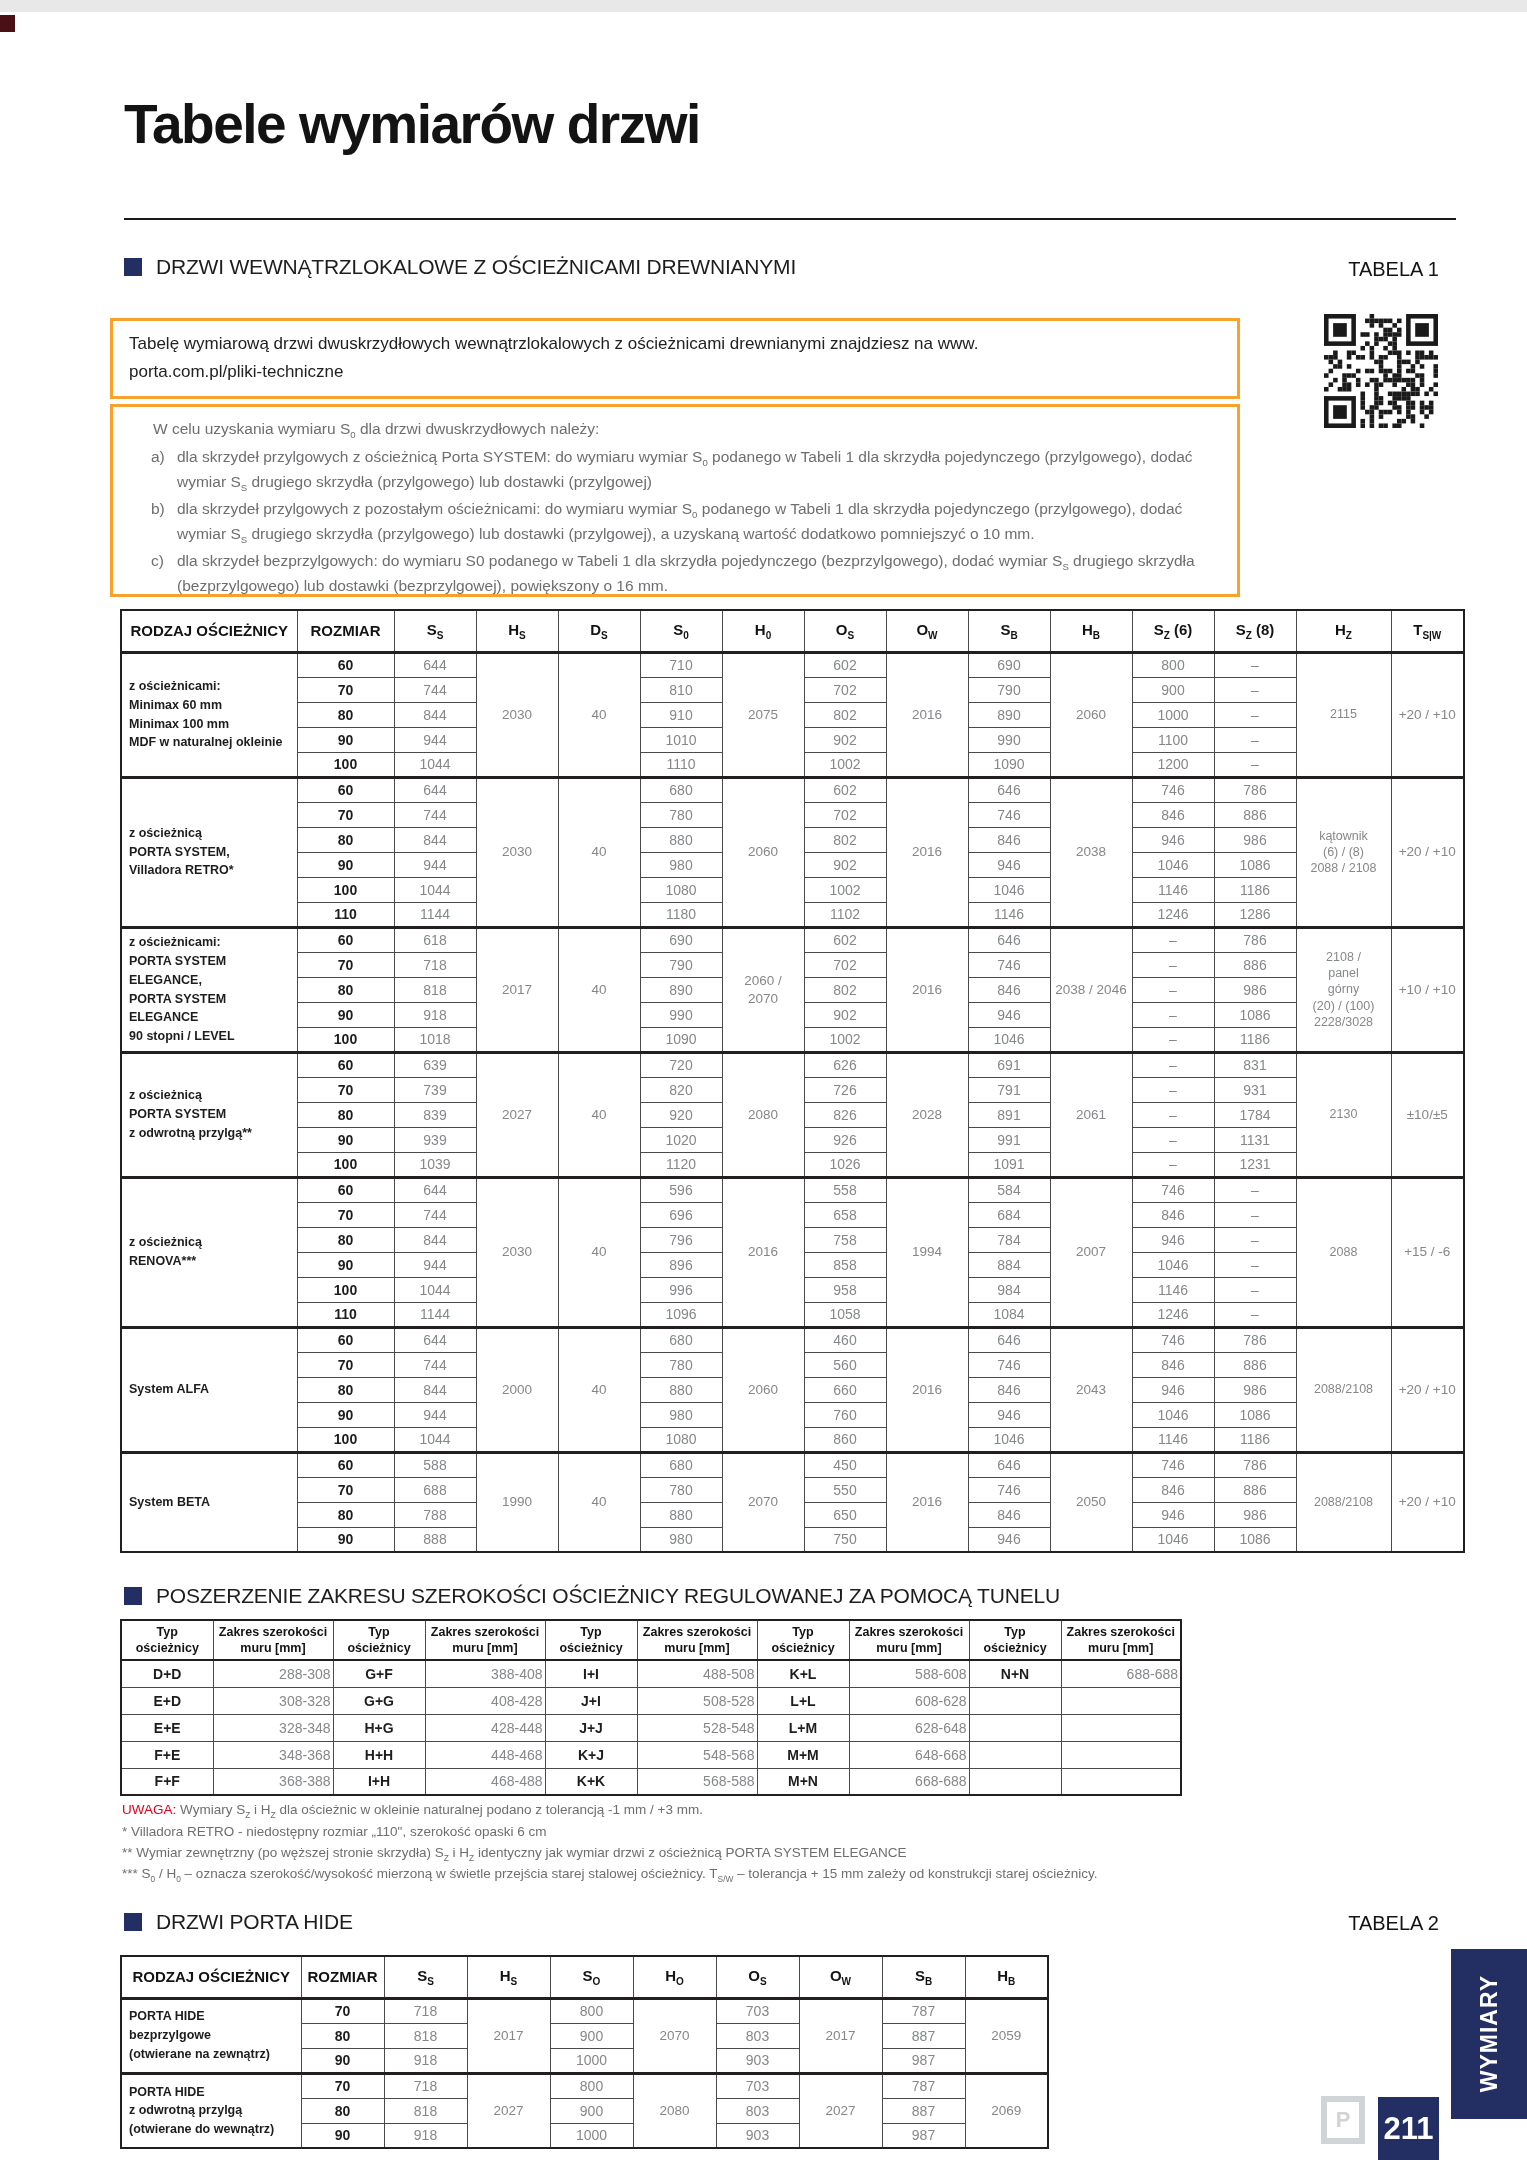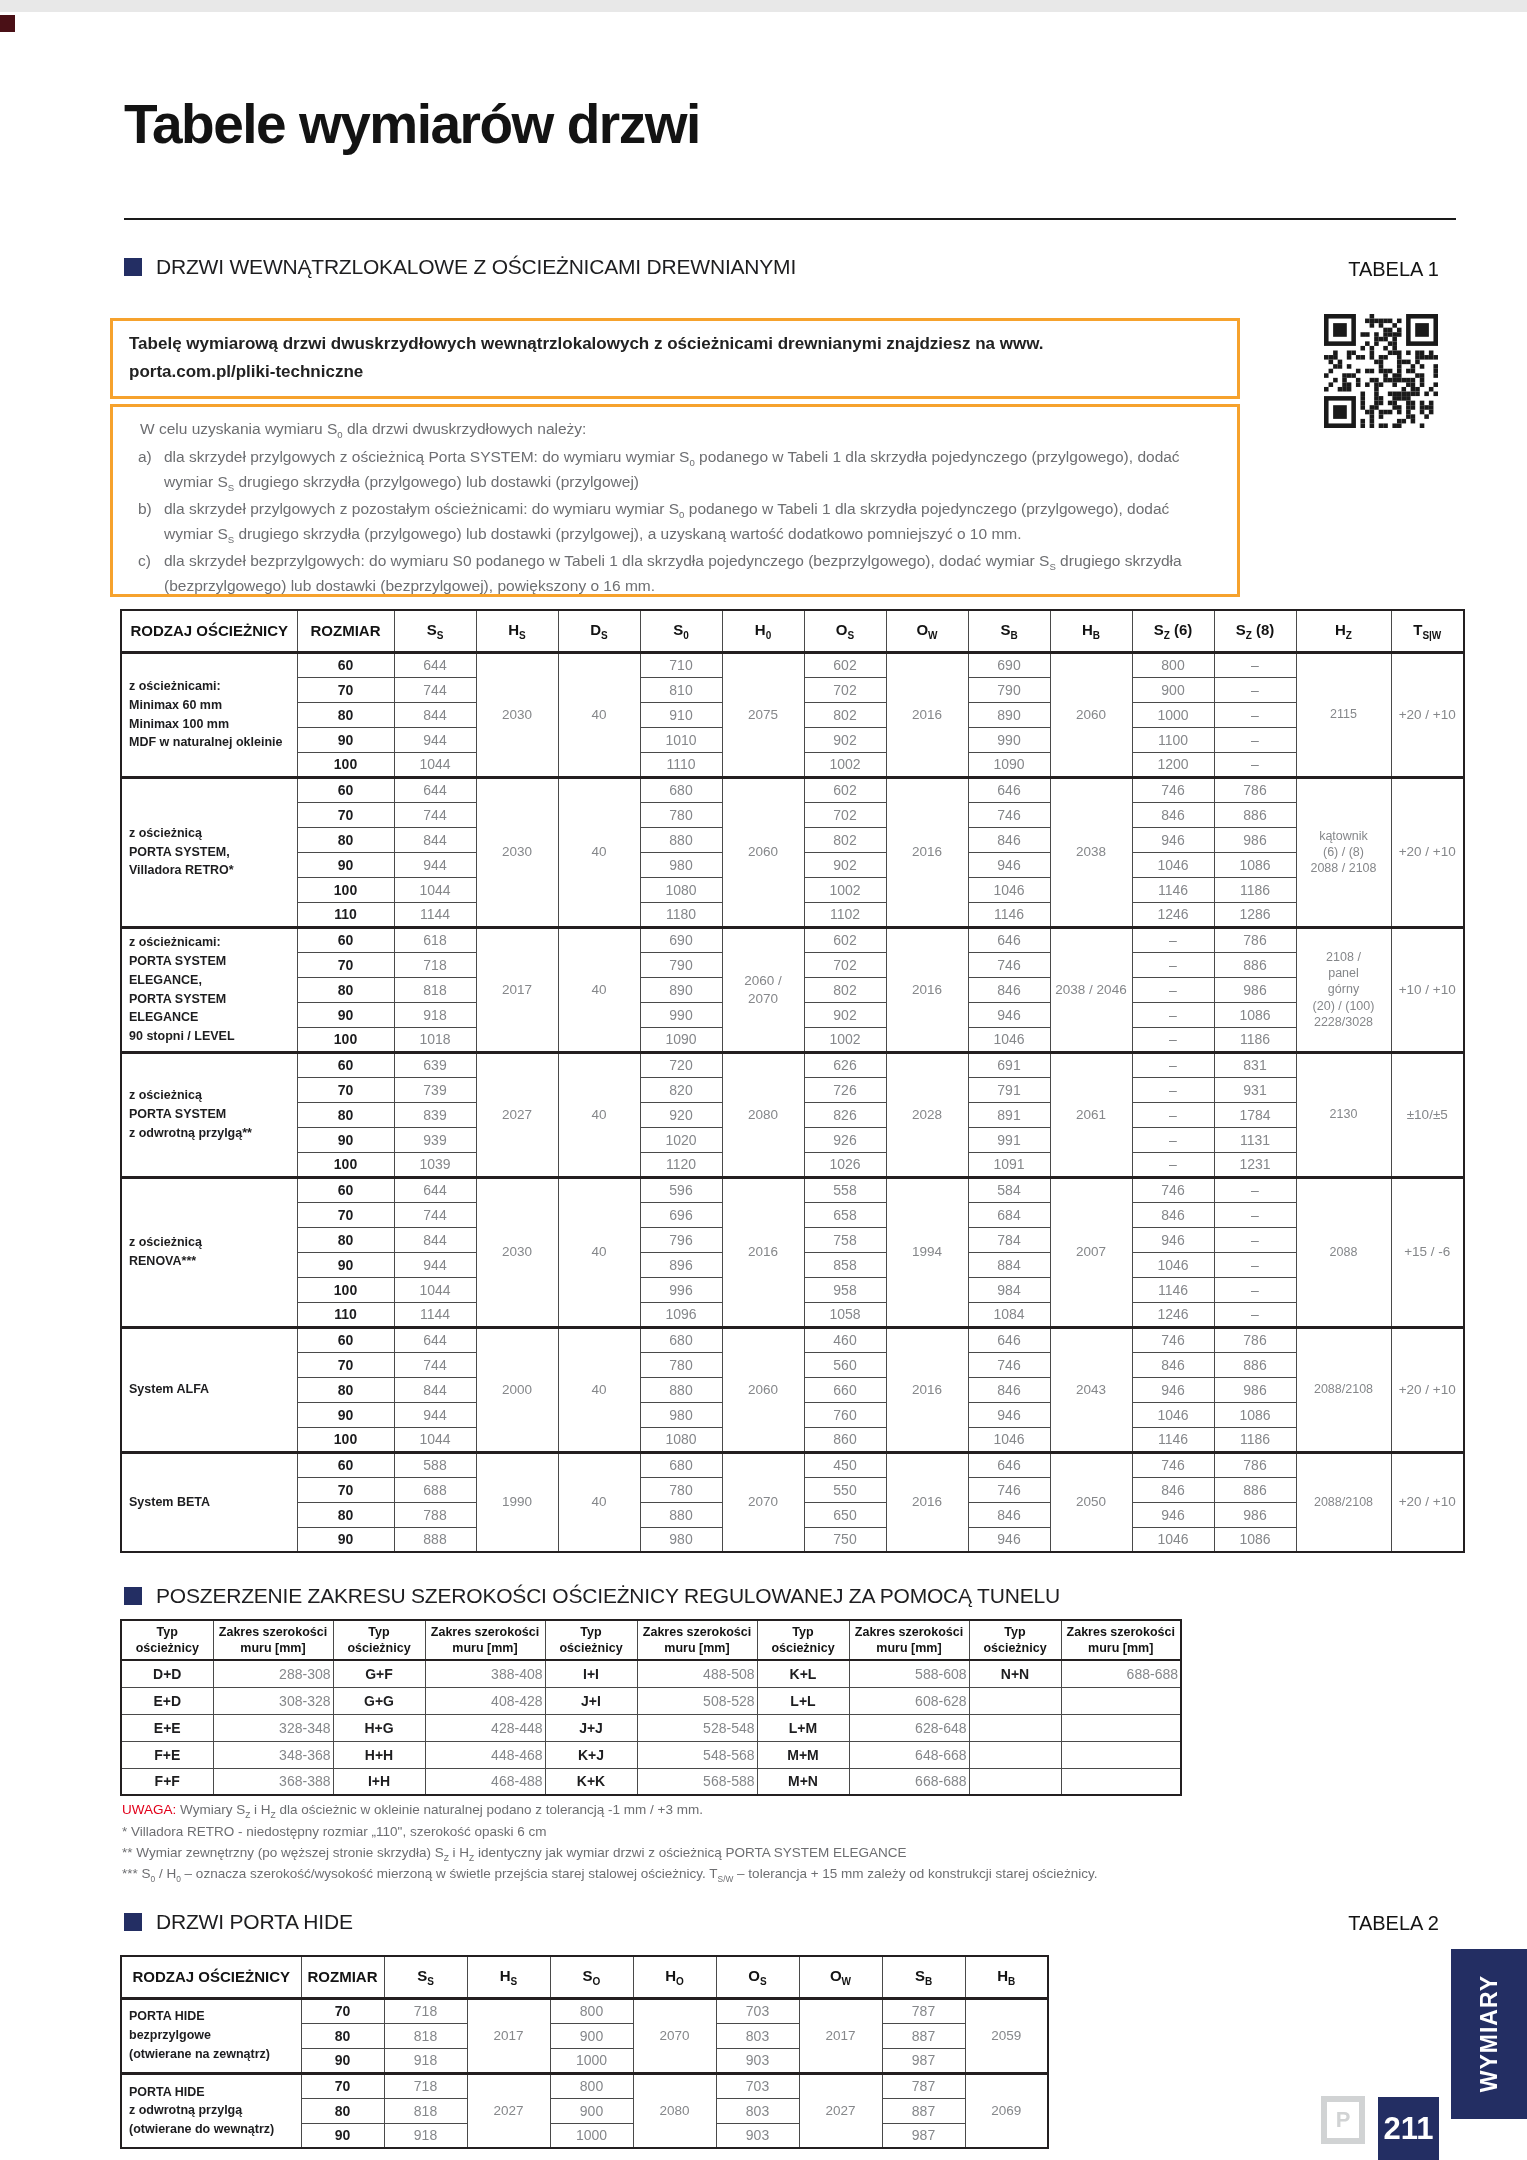--- a/index.html
+++ b/index.html
@@ -10,22 +10,22 @@
               letter-spacing:-1.5px;color:#131313;}
   .title-rule{position:absolute;left:124px;top:206px;width:1332px;height:2px;background:#1a1a1a;}
 
   .sec-head{position:absolute;display:flex;align-items:center;gap:14px;}
   .sec-square{width:18px;height:18px;background:#232e63;flex:0 0 auto;}
   .sec-text{font-size:21px;letter-spacing:-0.2px;color:#1d1d1f;white-space:nowrap;}
   .tab-label{position:absolute;right:88px;font-size:20px;color:#131313;}
 
   .obox{position:absolute;left:110px;width:1130px;box-sizing:border-box;
         border:3px solid #f6a22d;background:#fff;}
-  .obox1{top:306px;padding:9px 16px 11px;font-size:17px;font-weight:700;line-height:1.62;color:#222;}
-  .obox2{top:392px;height:193px;padding:8px 19px;font-size:15.5px;color:#6d6e71;line-height:1.5;}
+  .obox1{top:306px;padding:9px 16px 11px;font-size:17px;font-weight:400;line-height:1.62;color:#222;}
+  .obox2{top:392px;height:193px;padding:8px 32px;font-size:15.5px;color:#6d6e71;line-height:1.5;}
   .obox2 .intro{margin:2px 0 2px 8px;}
   .obox2 .item{position:relative;padding-left:32px;margin:1px 0;}
   .obox2 .item .ilabel{position:absolute;left:6px;top:0;}
   .obox2 sub, .notes sub{font-size:0.62em;}
 
   .qr{position:absolute;left:1324px;top:302px;width:114px;height:114px;}
 
   
   table.dim{border-collapse:collapse;table-layout:fixed;background:#fff;}
   table.dim th, table.dim td{border:1px solid #4a4a4a;text-align:center;vertical-align:middle;

